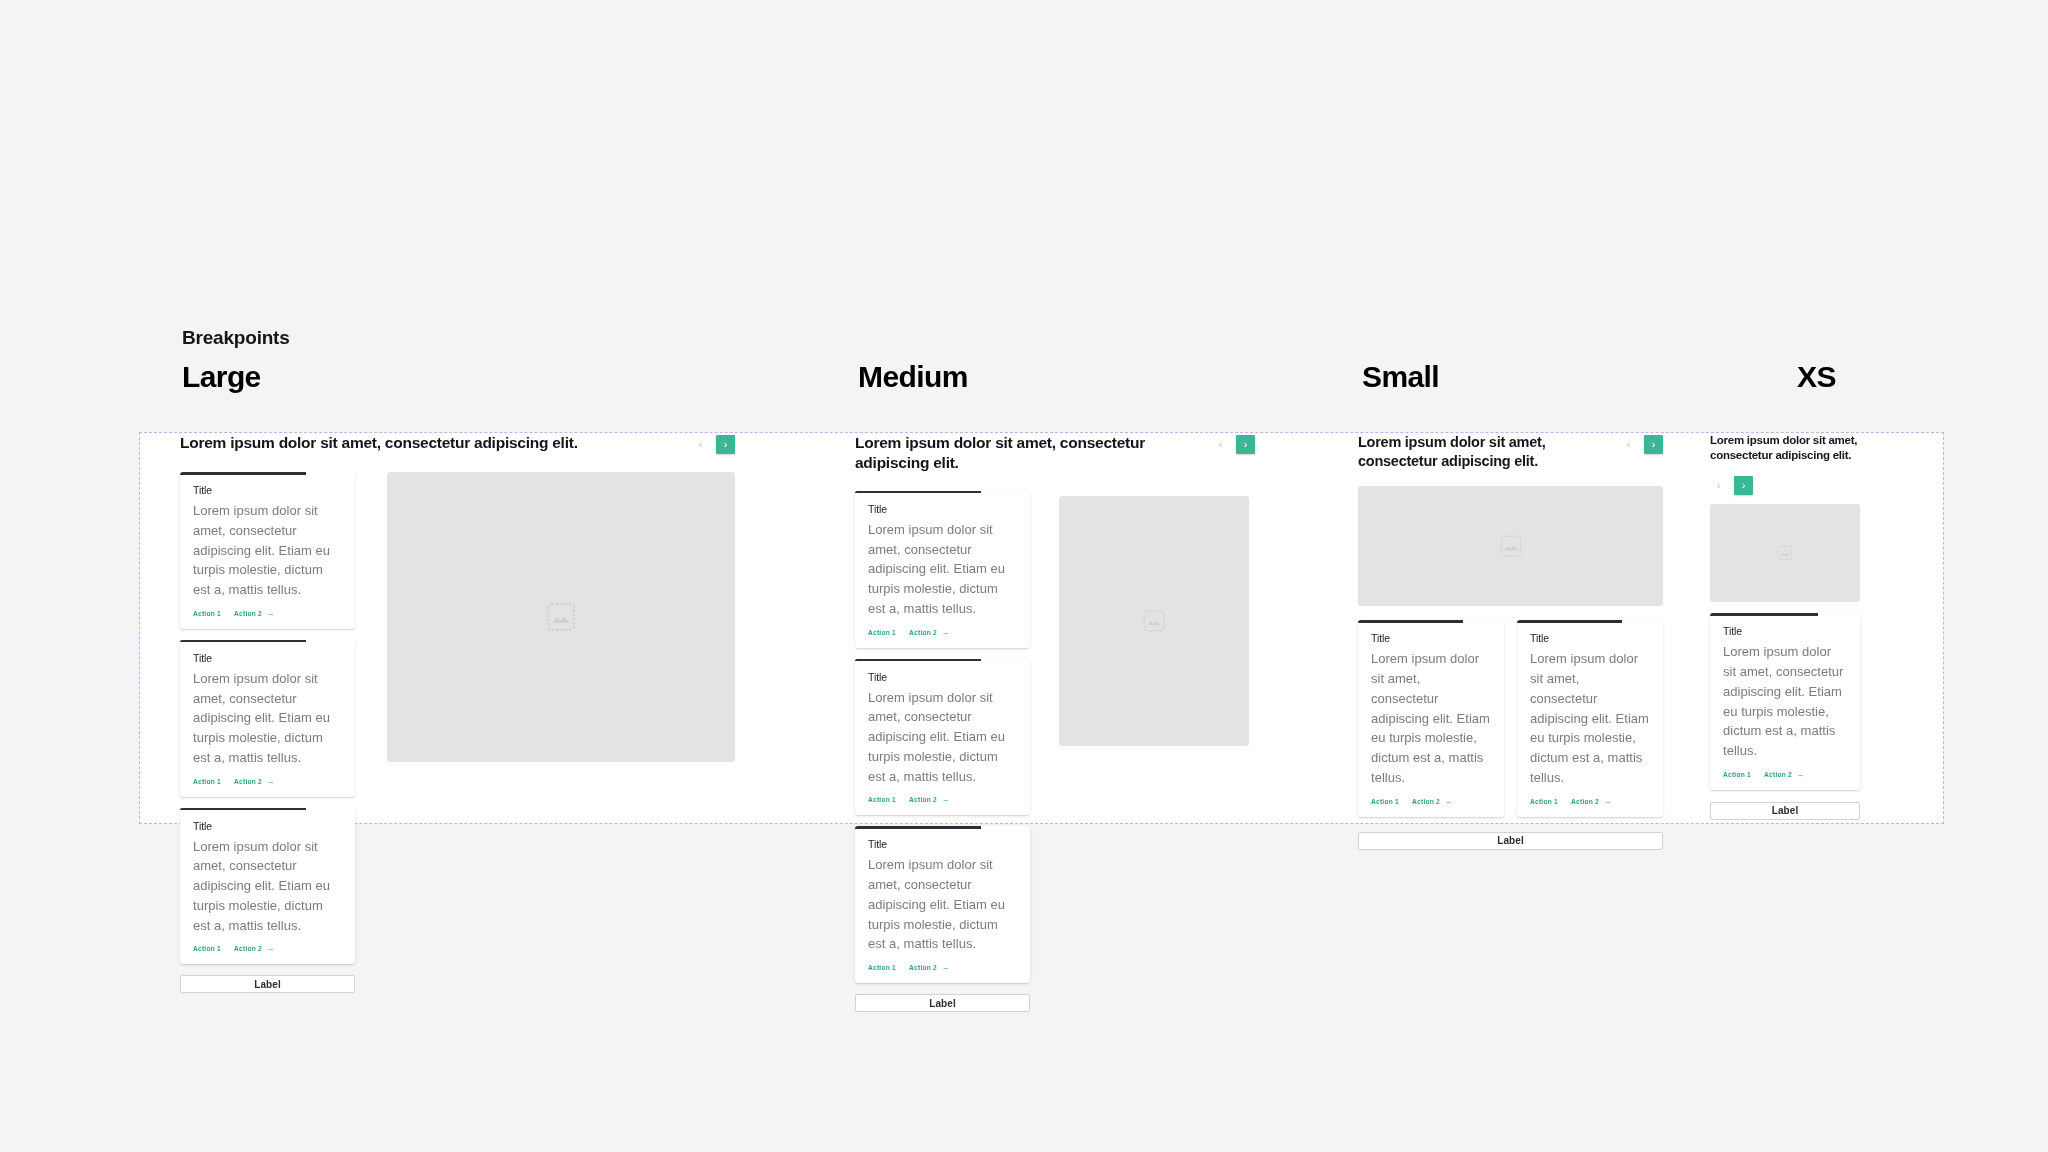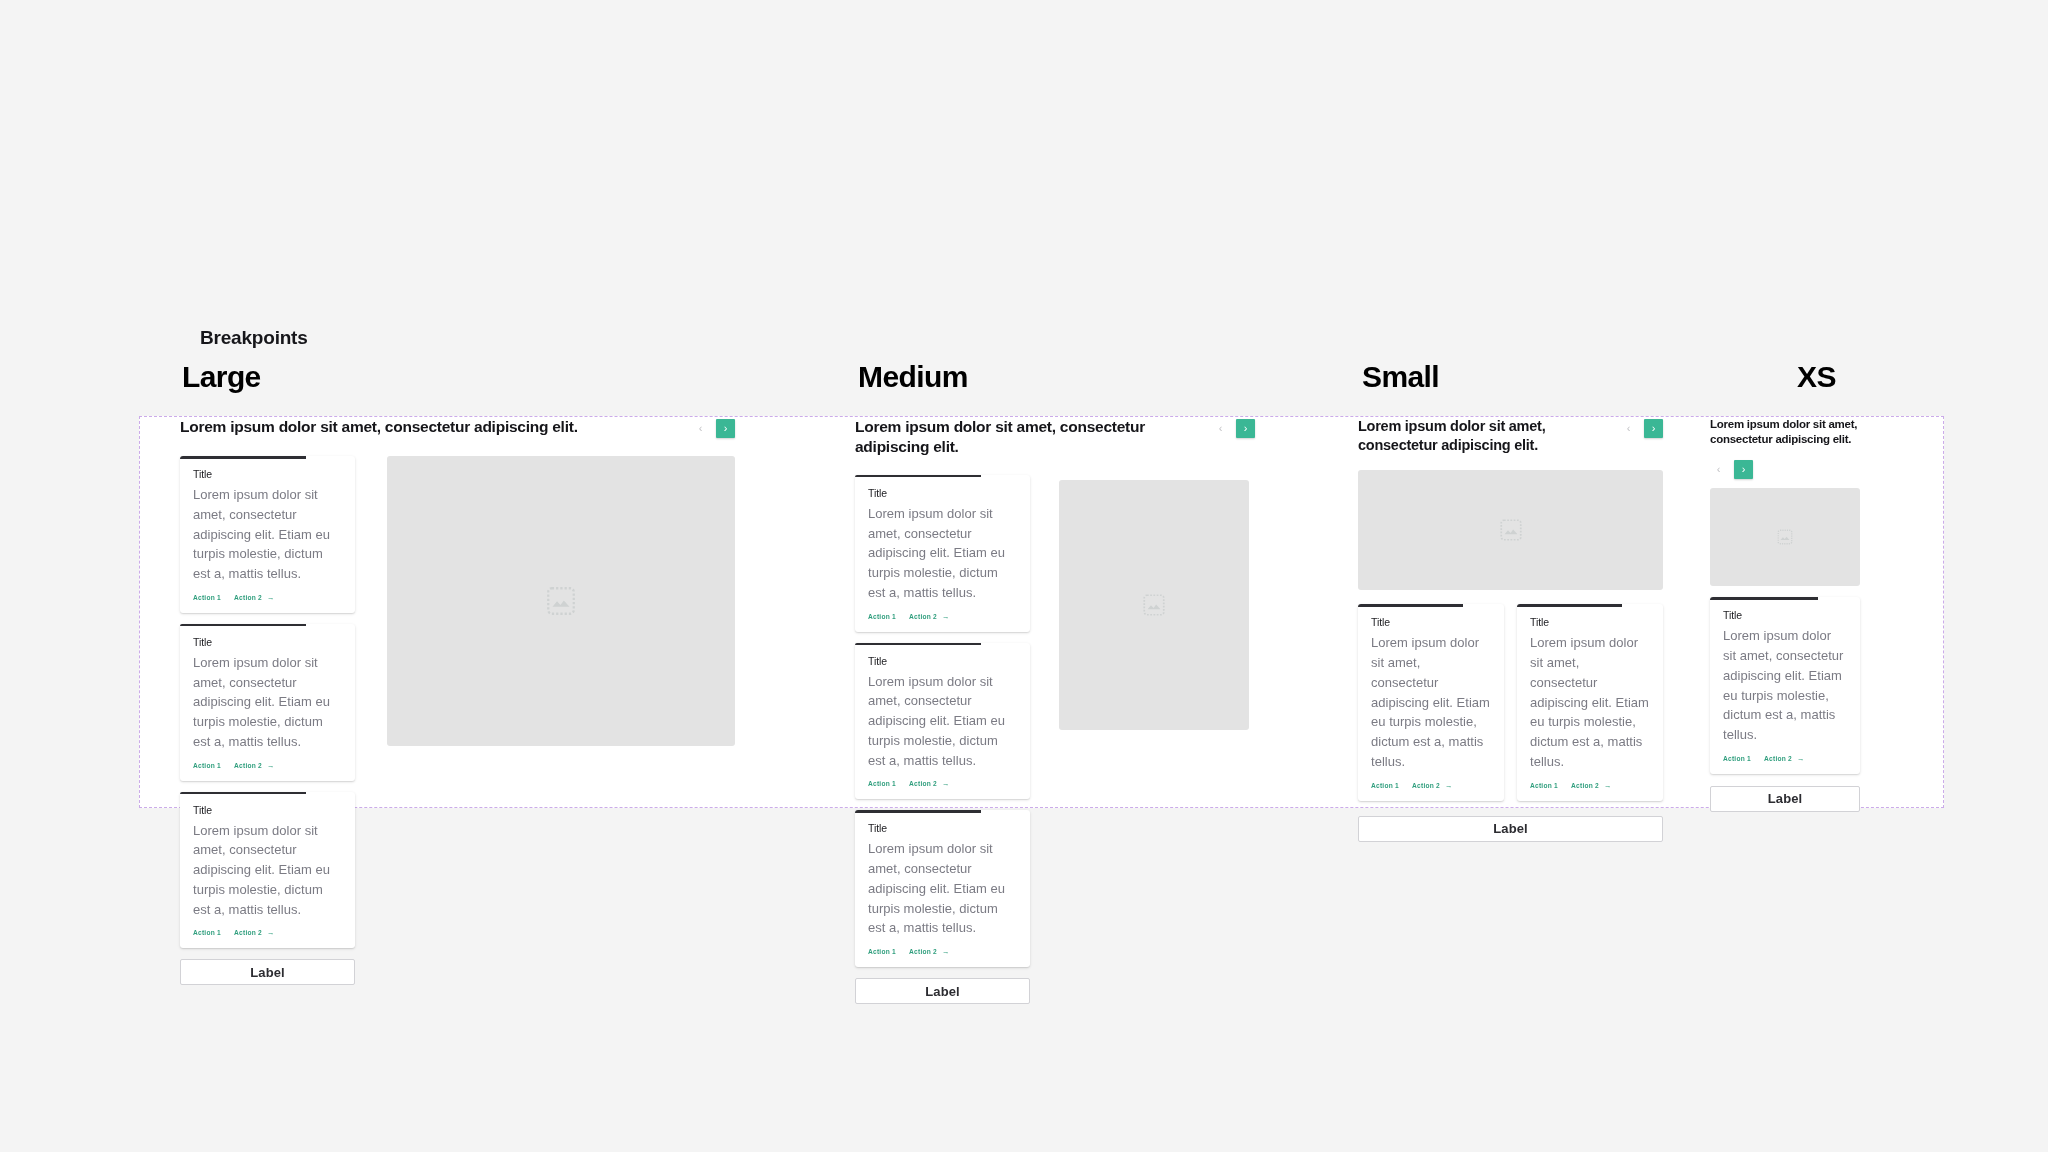--- a/index.html
+++ b/index.html
@@ -6,35 +6,35 @@
   html, body {
     width:2048px; height:1152px;
     background:#f4f4f4;
     font-family:"Liberation Sans", sans-serif;
     overflow:hidden;
   }
   .stage { position:relative; width:2048px; height:1152px; }
 
   
   .kicker {
-    position:absolute; left:200px; top:327px;
+    position:absolute; left:182px; top:327px;
     font-size:19px; font-weight:700; color:#16161a; letter-spacing:-0.2px;
   }
   .bp-title {
     position:absolute; top:360px;
     font-size:30px; font-weight:700; color:#000000; letter-spacing:-0.6px;
   }
   .bp-title.large  { left:182px; }
   .bp-title.medium { left:858px; }
   .bp-title.small  { left:1362px;text-align:right; }
   .bp-title.xs     { left:1797px;text-align:center; }
 
   
   .canvas {
-    position:absolute; left:139px; top:416px;
+    position:absolute; left:139px; top:432px;
     width:1805px; height:392px;
     background:#ffffff;
     border:1.5px dashed #cbabe9;
   }
 
   
   .section { position:absolute; top:0; height:100%; }
   .sec-large  { left:40px;   width:555px; }
   .sec-medium { left:715px;  width:400px; }
   .sec-small  { left:1218px; width:305px; }
@@ -98,23 +98,23 @@
   
   .media {
     background:#e3e3e3; border-radius:3px;
     display:flex; align-items:center; justify-content:center;
   }
   .ph-icon { opacity:.62; }
 
   
   .label-btn {
     display:flex; align-items:center; justify-content:center;
-    height:26px; background:#fff;
+    height:18px; background:#fff;
     border:1px solid #d2d2d6; border-radius:2px;
-    font-size:13px; font-weight:700; color:#2c2c31;
+    font-size:10px; font-weight:700; color:#2c2c31;
     letter-spacing:0.1px; cursor:pointer;
   }
 
   
   .lg-grid { display:flex; gap:32px; margin-top:18px; align-items:flex-start; }
   .lg-col  { width:175px; display:flex; flex-direction:column; gap:11px; }
   .lg-media{ width:348px; height:290px; }
   .lg-label{ margin-top:11px; }
 
   

